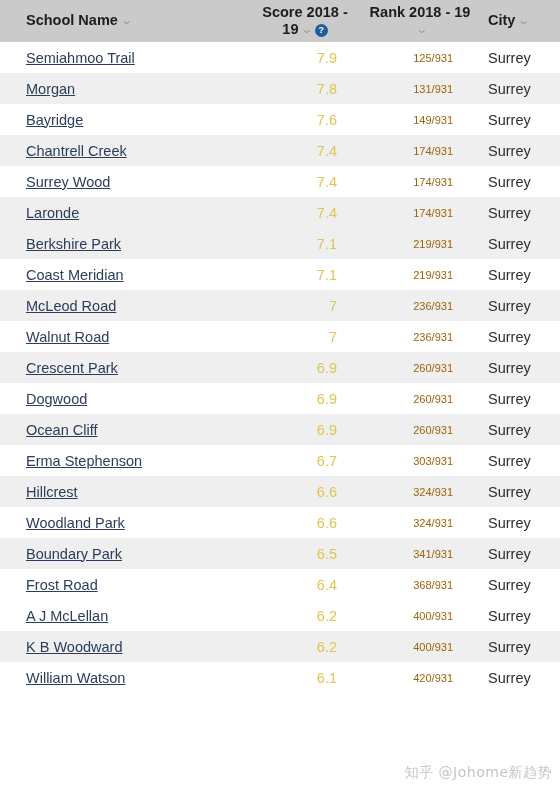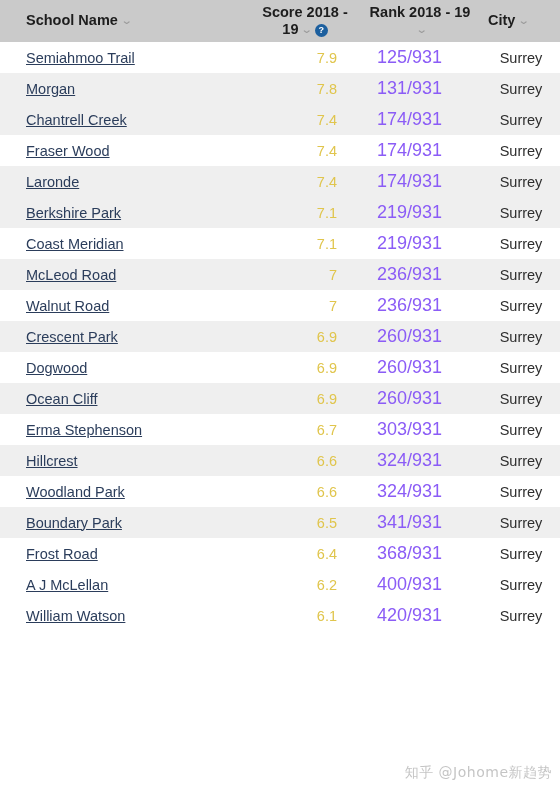--- a/index.html
+++ b/index.html
@@ -75,27 +75,27 @@
     font-size:14.5px;
     font-weight:500;
   }
   td.cell-score{
     text-align:right;
     padding-right:23px;
     color:#e0c54c;
     font-size:14.5px;
   }
   td.cell-rank{
-    text-align:center;
+    text-align:right;
     padding-right:27px;
-    color:#8b5cf6;
-    font-size:18px;
+    color:#a16207;
+    font-size:11px;
   }
   td.cell-city{
-    text-align:center;
+    text-align:left;
     padding-left:8px;
     color:#2e2e2e;
     font-size:14.5px;
   }
   
   #watermark{
     position:absolute;
     right:8px; bottom:10px;
     font-size:14px;
     color:rgba(125,125,125,0.45);
@@ -135,28 +135,34 @@
           <td class="cell-score">7.9</td>
           <td class="cell-rank">125/931</td>
           <td class="cell-city">Surrey</td>
         </tr>
         <tr class="even">
           <td class="cell-name"><a href="#">Morgan</a></td>
           <td class="cell-score">7.8</td>
           <td class="cell-rank">131/931</td>
           <td class="cell-city">Surrey</td>
         </tr>
+        <tr class="odd">
+          <td class="cell-name"><a href="#">Bayridge</a></td>
+          <td class="cell-score">7.6</td>
+          <td class="cell-rank">149/931</td>
+          <td class="cell-city">Surrey</td>
+        </tr>
         <tr class="even">
           <td class="cell-name"><a href="#">Chantrell Creek</a></td>
           <td class="cell-score">7.4</td>
           <td class="cell-rank">174/931</td>
           <td class="cell-city">Surrey</td>
         </tr>
         <tr class="odd">
-          <td class="cell-name"><a href="#">Fraser Wood</a></td>
+          <td class="cell-name"><a href="#">Surrey Wood</a></td>
           <td class="cell-score">7.4</td>
           <td class="cell-rank">174/931</td>
           <td class="cell-city">Surrey</td>
         </tr>
         <tr class="even">
           <td class="cell-name"><a href="#">Laronde</a></td>
           <td class="cell-score">7.4</td>
           <td class="cell-rank">174/931</td>
           <td class="cell-city">Surrey</td>
         </tr>
@@ -231,20 +237,26 @@
           <td class="cell-score">6.4</td>
           <td class="cell-rank">368/931</td>
           <td class="cell-city">Surrey</td>
         </tr>
         <tr class="odd">
           <td class="cell-name"><a href="#">A J McLellan</a></td>
           <td class="cell-score">6.2</td>
           <td class="cell-rank">400/931</td>
           <td class="cell-city">Surrey</td>
         </tr>
+        <tr class="even">
+          <td class="cell-name"><a href="#">K B Woodward</a></td>
+          <td class="cell-score">6.2</td>
+          <td class="cell-rank">400/931</td>
+          <td class="cell-city">Surrey</td>
+        </tr>
         <tr class="odd">
           <td class="cell-name"><a href="#">William Watson</a></td>
           <td class="cell-score">6.1</td>
           <td class="cell-rank">420/931</td>
           <td class="cell-city">Surrey</td>
         </tr>
       </tbody>
   </table>
 
   <div id="watermark">知乎 @Johome新趋势</div>

